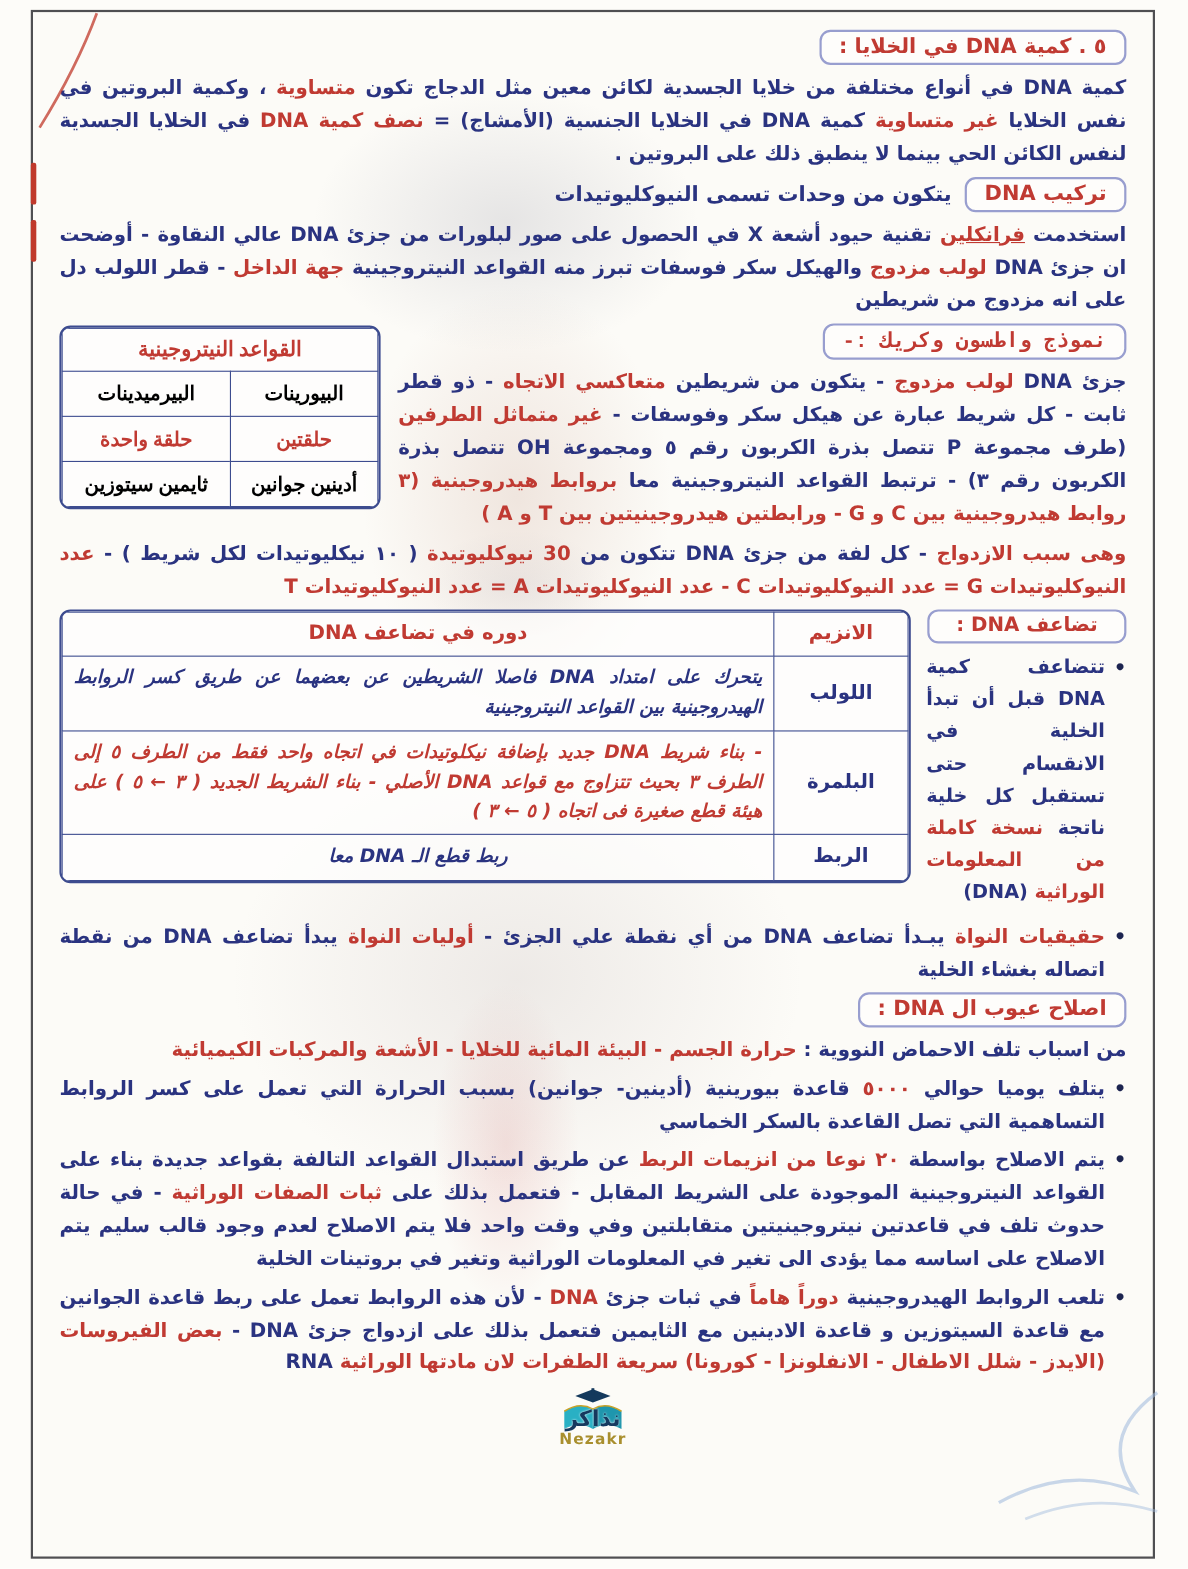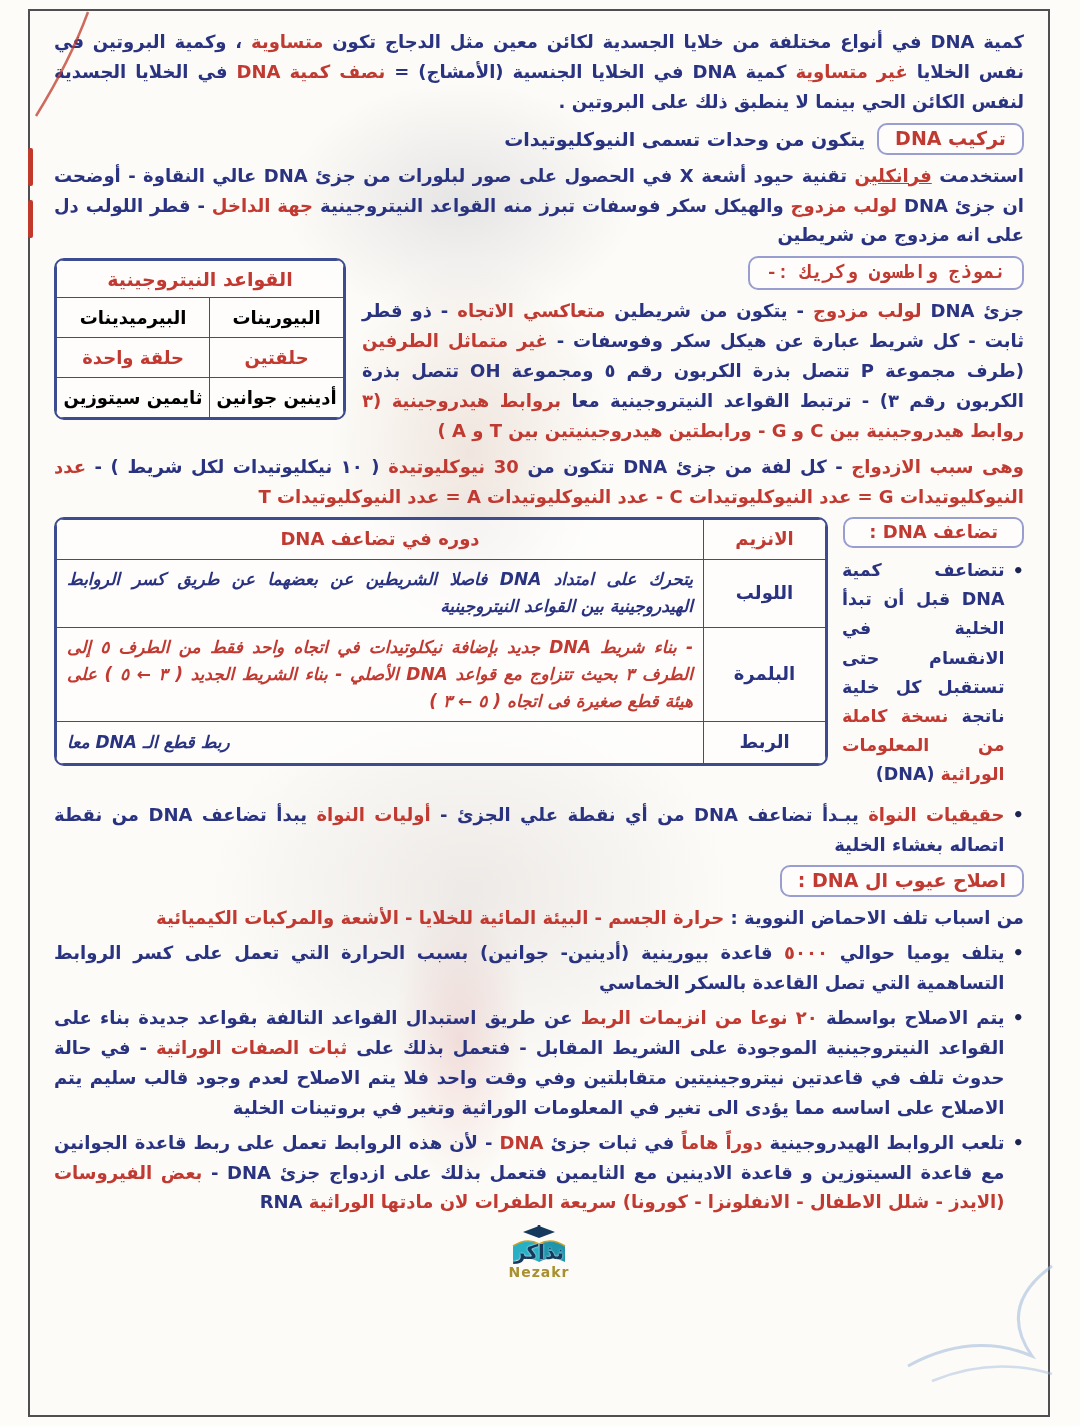--- a/index.html
+++ b/index.html
@@ -56,38 +56,38 @@
 
   
   .mid-region { display: flex; gap: 16px; margin-bottom: 6px; align-items: flex-start; }
   .watson-col { flex: 1; }
   .watson-col .hbox { margin-bottom: 6px; font-family: Liberation Mono, monospace; }
 
   .tbl-wrap {
     border: 2px solid #3d4c8f; border-radius: 10px; overflow: hidden;
     background: rgba(255,255,255,0.6);
   }
-  .bases-wrap { width: 292px; flex: 0 0 292px; margin-top: 2px; }
+  .bases-wrap { width: 292px; flex: 0 0 292px; margin-top: 2px; font-family: Liberation Serif, serif; }
   table { border-collapse: collapse; width: 100%; }
   td { border: 1.5px solid #3d4c8f; }
   .bases-table td { padding: 9px 6px; font-size: 18px; text-align: center; color: #000000; }
   .bases-table .title-cell { color: #c03a32; font-size: 19px; padding: 7px 6px; }
   .bases-table .red-row td { color: #c03a32; }
 
   
   .lower-region { display: flex; gap: 14px; margin-bottom: 6px; align-items: flex-start; }
   .side-col { flex: 0 0 182px; }
   .side-col .hbox { font-size: 18px; padding: 2px 24px 4px; margin-bottom: 8px; }
   .side-col .para { font-size: 17.5px; }
   .enzyme-wrap { flex: 1; }
   .enzyme-table td { padding: 6px 10px; font-size: 17px; line-height: 1.6; color: #2a3380; }
   .enzyme-table .hdr { color: #c03a32; text-align: center; font-size: 18px; padding: 5px; }
   .enzyme-table .ename { text-align: center; font-size: 18px; width: 122px; }
   .enzyme-table .edesc { text-align: justify; font-style: italic; }
-  .enzyme-table .center { text-align: left; }
+  .enzyme-table .center { text-align: center; }
 
   .bullet-line { display: flex; gap: 8px; align-items: flex-start; margin-bottom: 5px; }
   .bullet { font-size: 18px; line-height: 1.66; color: #1c2450; flex: 0 0 auto; }
   .flex1 { flex: 1; }
 
   
   .footer { text-align: center; margin-top: 4px; position: relative; }
   .brand-ar { color: #16395e; font-size: 20px; margin-top: -30px; text-shadow: 0 0 2px #fff; }
   .brand-en { color: #a98f2e; font-size: 14px; letter-spacing: 1px; }
 
@@ -113,20 +113,23 @@
   <svg class="deco deco-br" width="160" height="150">
     <path d="M6 130 Q70 95 130 120 Q95 70 150 30" stroke="#9db8dc" stroke-width="3" fill="none" opacity="0.55"></path>
     <path d="M30 145 Q90 120 150 138" stroke="#9db8dc" stroke-width="2.5" fill="none" opacity="0.45"></path>
   </svg>
 
   <div class="frame">
     <div class="watermark"></div>
 
     <div class="content" dir="rtl">
 
+      <div class="row">
+        <span class="hbox">٥ . كمية DNA في الخلايا :</span>
+      </div>
       <p class="para mb"><span>كمية DNA في أنواع مختلفة من خلايا الجسدية لكائن معين مثل الدجاج تكون </span><span style="color: rgb(192, 58, 50);">متساوية</span><span> ، وكمية البروتين في نفس الخلايا </span><span style="color: rgb(192, 58, 50);">غير متساوية</span><span> كمية DNA في الخلايا الجنسية (الأمشاج) = </span><span style="color: rgb(192, 58, 50);">نصف كمية DNA</span><span> في الخلايا الجسدية لنفس الكائن الحي بينما لا ينطبق ذلك على البروتين .</span></p>
 
       <div class="inline-row">
         <span class="hbox">تركيب DNA</span>
         <span class="inline-text">يتكون من وحدات تسمى النيوكليوتيدات</span>
       </div>
 
 
       <p class="para mb"><span>استخدمت </span><span class="u" style="color: rgb(192, 58, 50);">فرانكلين</span><span> تقنية حيود أشعة X في الحصول على صور لبلورات من جزئ DNA عالي النقاوة - أوضحت ان جزئ DNA </span><span style="color: rgb(192, 58, 50);">لولب مزدوج</span><span> والهيكل سكر فوسفات تبرز منه القواعد النيتروجينية </span><span style="color: rgb(192, 58, 50);">جهة الداخل</span><span> - قطر اللولب دل على انه مزدوج من شريطين</span></p>
 

